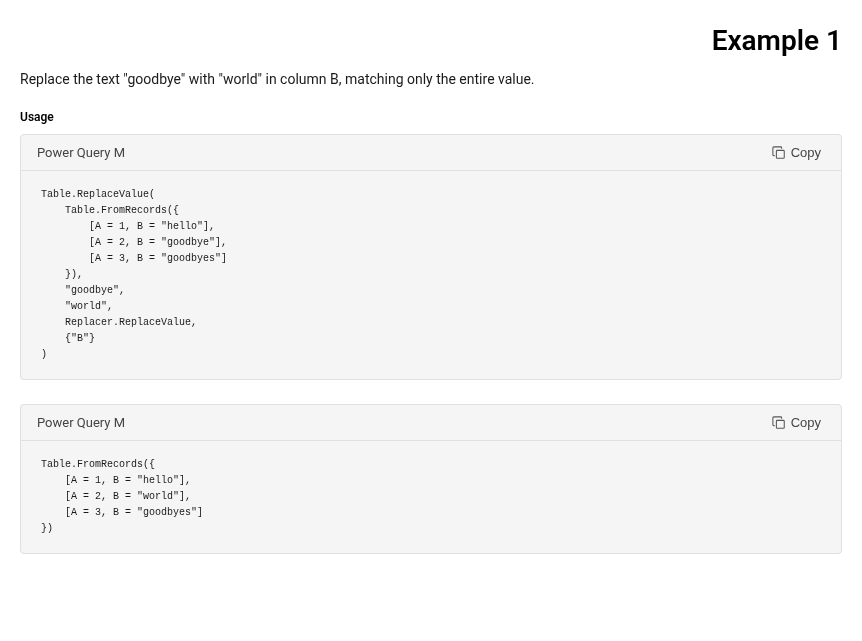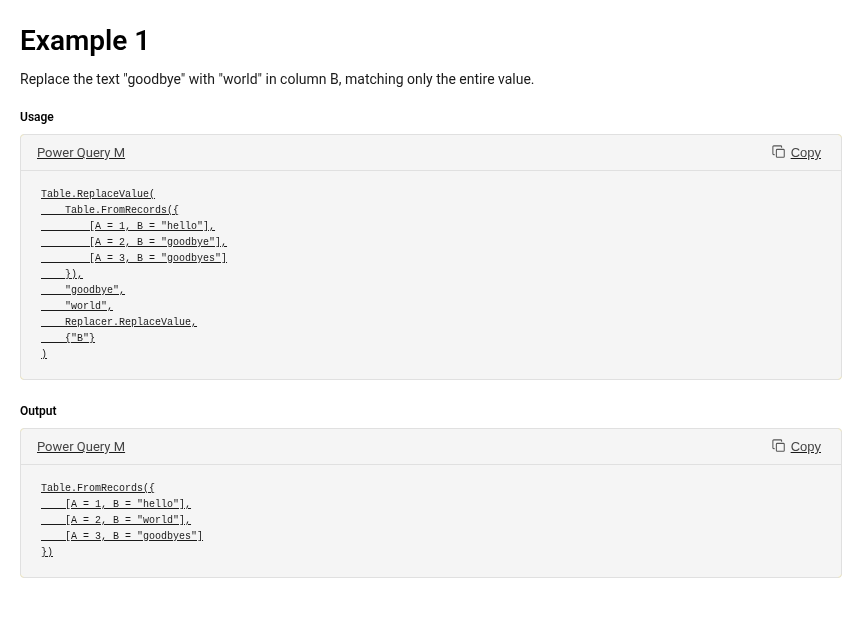--- a/index.html
+++ b/index.html
@@ -15,20 +15,21 @@
       background: #ffffff;
       padding: 24px 20px;
       max-width: 862px;
     }
 
     .page-title {
       font-size: 28px;
       font-weight: 600;
       margin-bottom: 12px;
       color: #000000;
+      text-align: right;
     }
 
     .description {
       font-size: 14px;
       color: #1a1a1a;
       margin-bottom: 20px;
       line-height: 1.5;
     }
 
     .section-label {
@@ -37,40 +38,39 @@
       color: #000000;
       margin-bottom: 10px;
     }
 
     .code-block-wrapper {
       border: 1px solid #e0e0e0;
       border-radius: 4px;
       background: #fde047;
       margin-bottom: 24px;
       overflow: hidden;
-      text-decoration: underline;
     }
 
     .code-block-header {
       display: flex;
       justify-content: space-between;
       align-items: center;
       padding: 8px 16px;
       background: #f5f5f5;
       border-bottom: 1px solid #e0e0e0;
     }
 
     .code-block-lang {
       font-size: 13px;
       color: #444;
     }
 
     .copy-button {
       display: flex;
-      align-items: flex-start;
+      align-items: flex-end;
       gap: 5px;
       background: none;
       border: none;
       cursor: pointer;
       font-size: 13px;
       color: #444;
       padding: 2px 4px;
     }
 
     .copy-icon {
@@ -126,21 +126,20 @@
     }),
     "goodbye",
     "world",
     Replacer.ReplaceValue,
     {"B"}
 )</pre>
   </div>
 </div>
 
 <div class="output-section">
-  <h2 class="section-label">Output</h2>
 
   <div class="code-block-wrapper">
     <div class="code-block-header">
       <span class="code-block-lang">Power Query M</span>
       <button class="copy-button">
         <svg class="copy-icon" viewBox="0 0 16 16" fill="none" xmlns="http://www.w3.org/2000/svg">
           <rect x="5" y="5" width="9" height="9" rx="1" stroke="#555" stroke-width="1.2" fill="none"></rect>
           <path d="M3 11H2a1 1 0 01-1-1V2a1 1 0 011-1h8a1 1 0 011 1v1" stroke="#555" stroke-width="1.2" fill="none"></path>
         </svg>
         <span>Copy</span>

